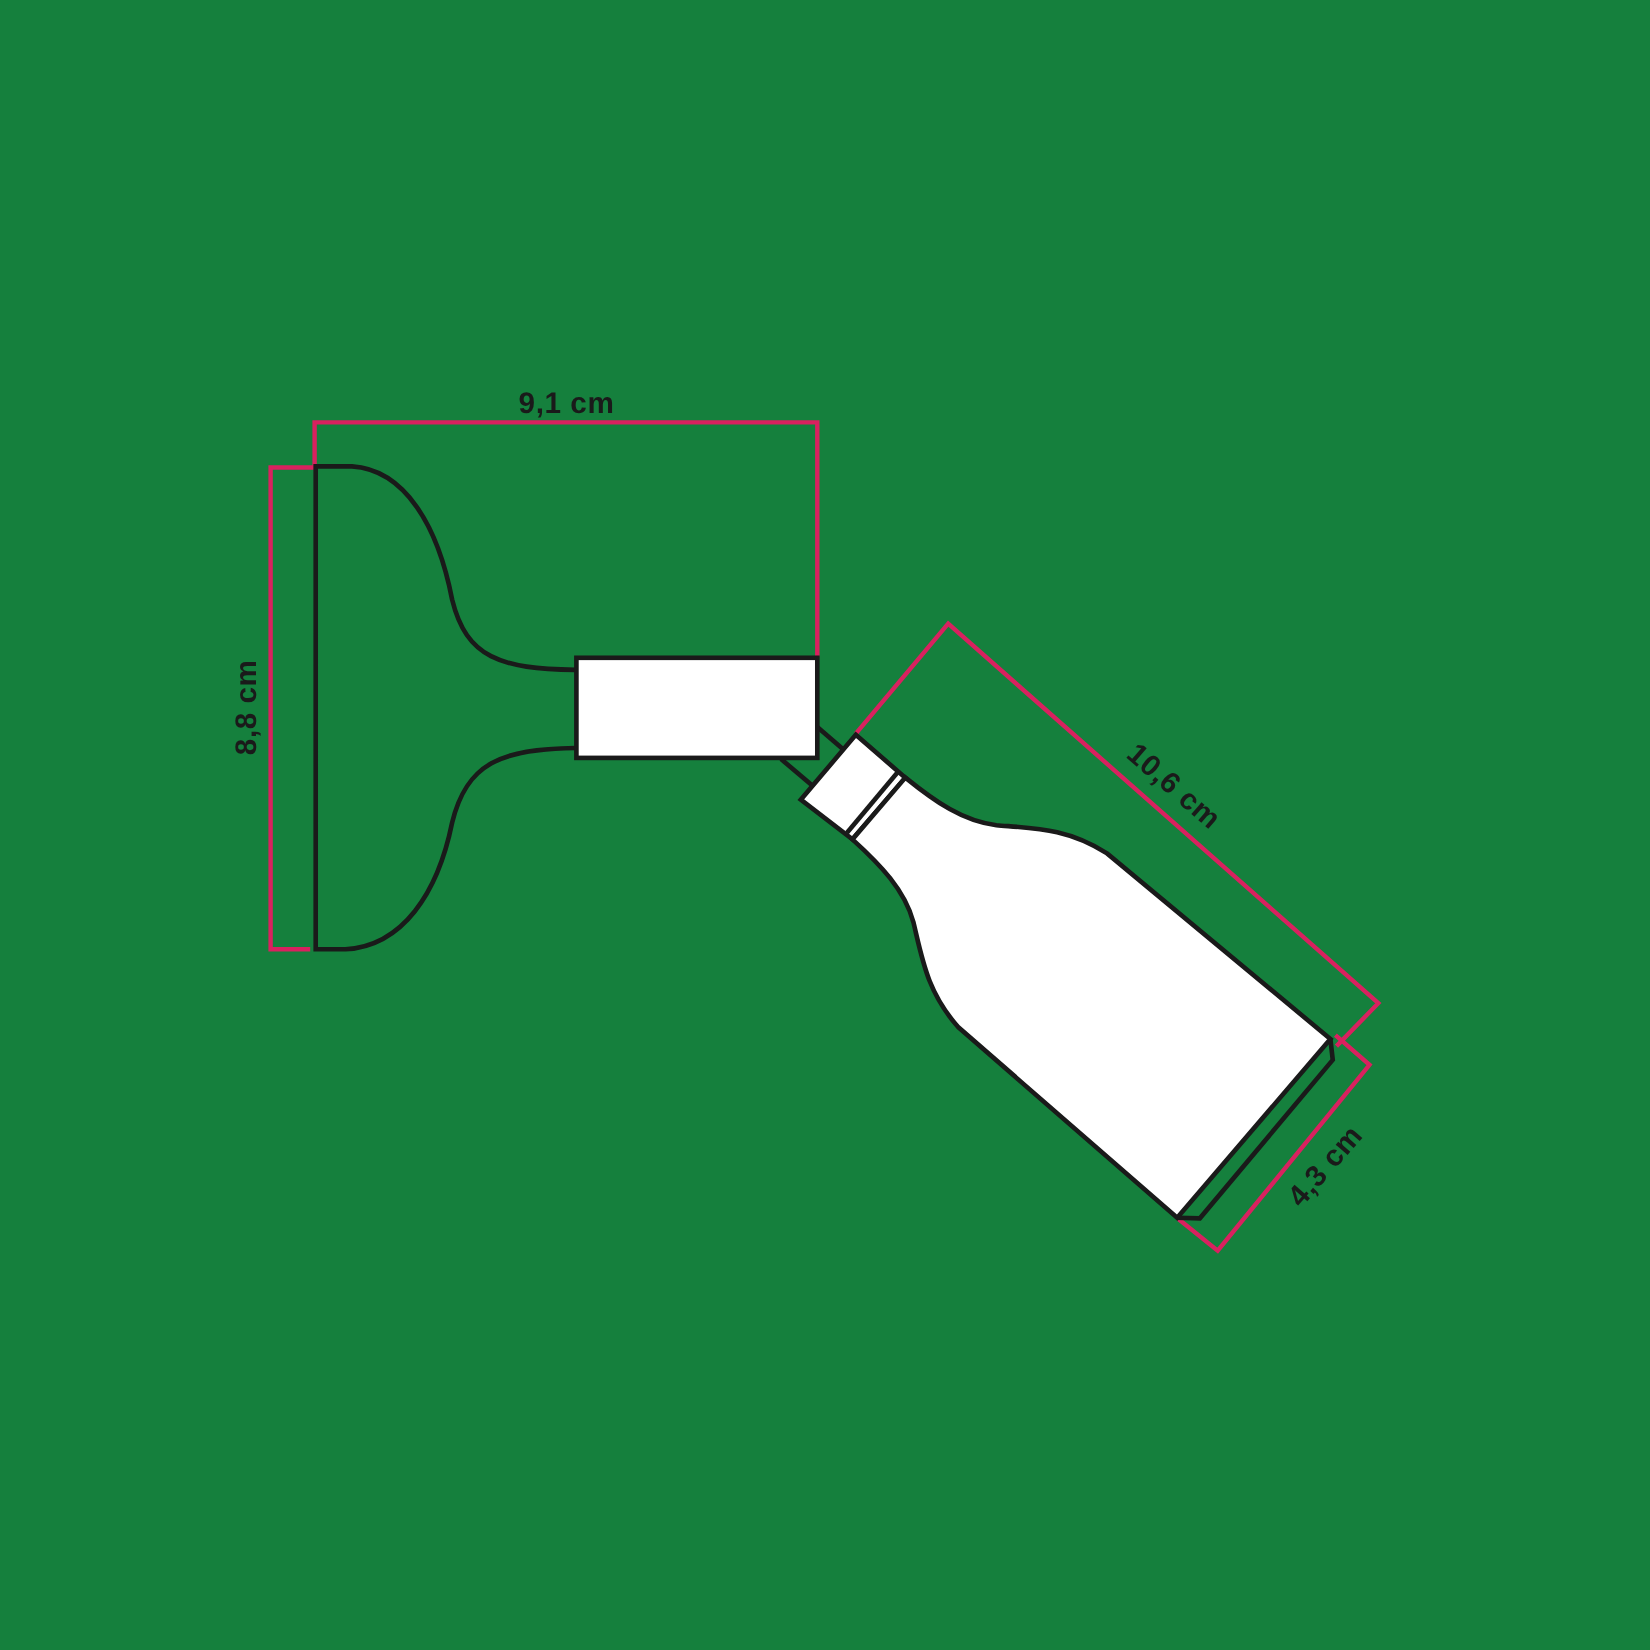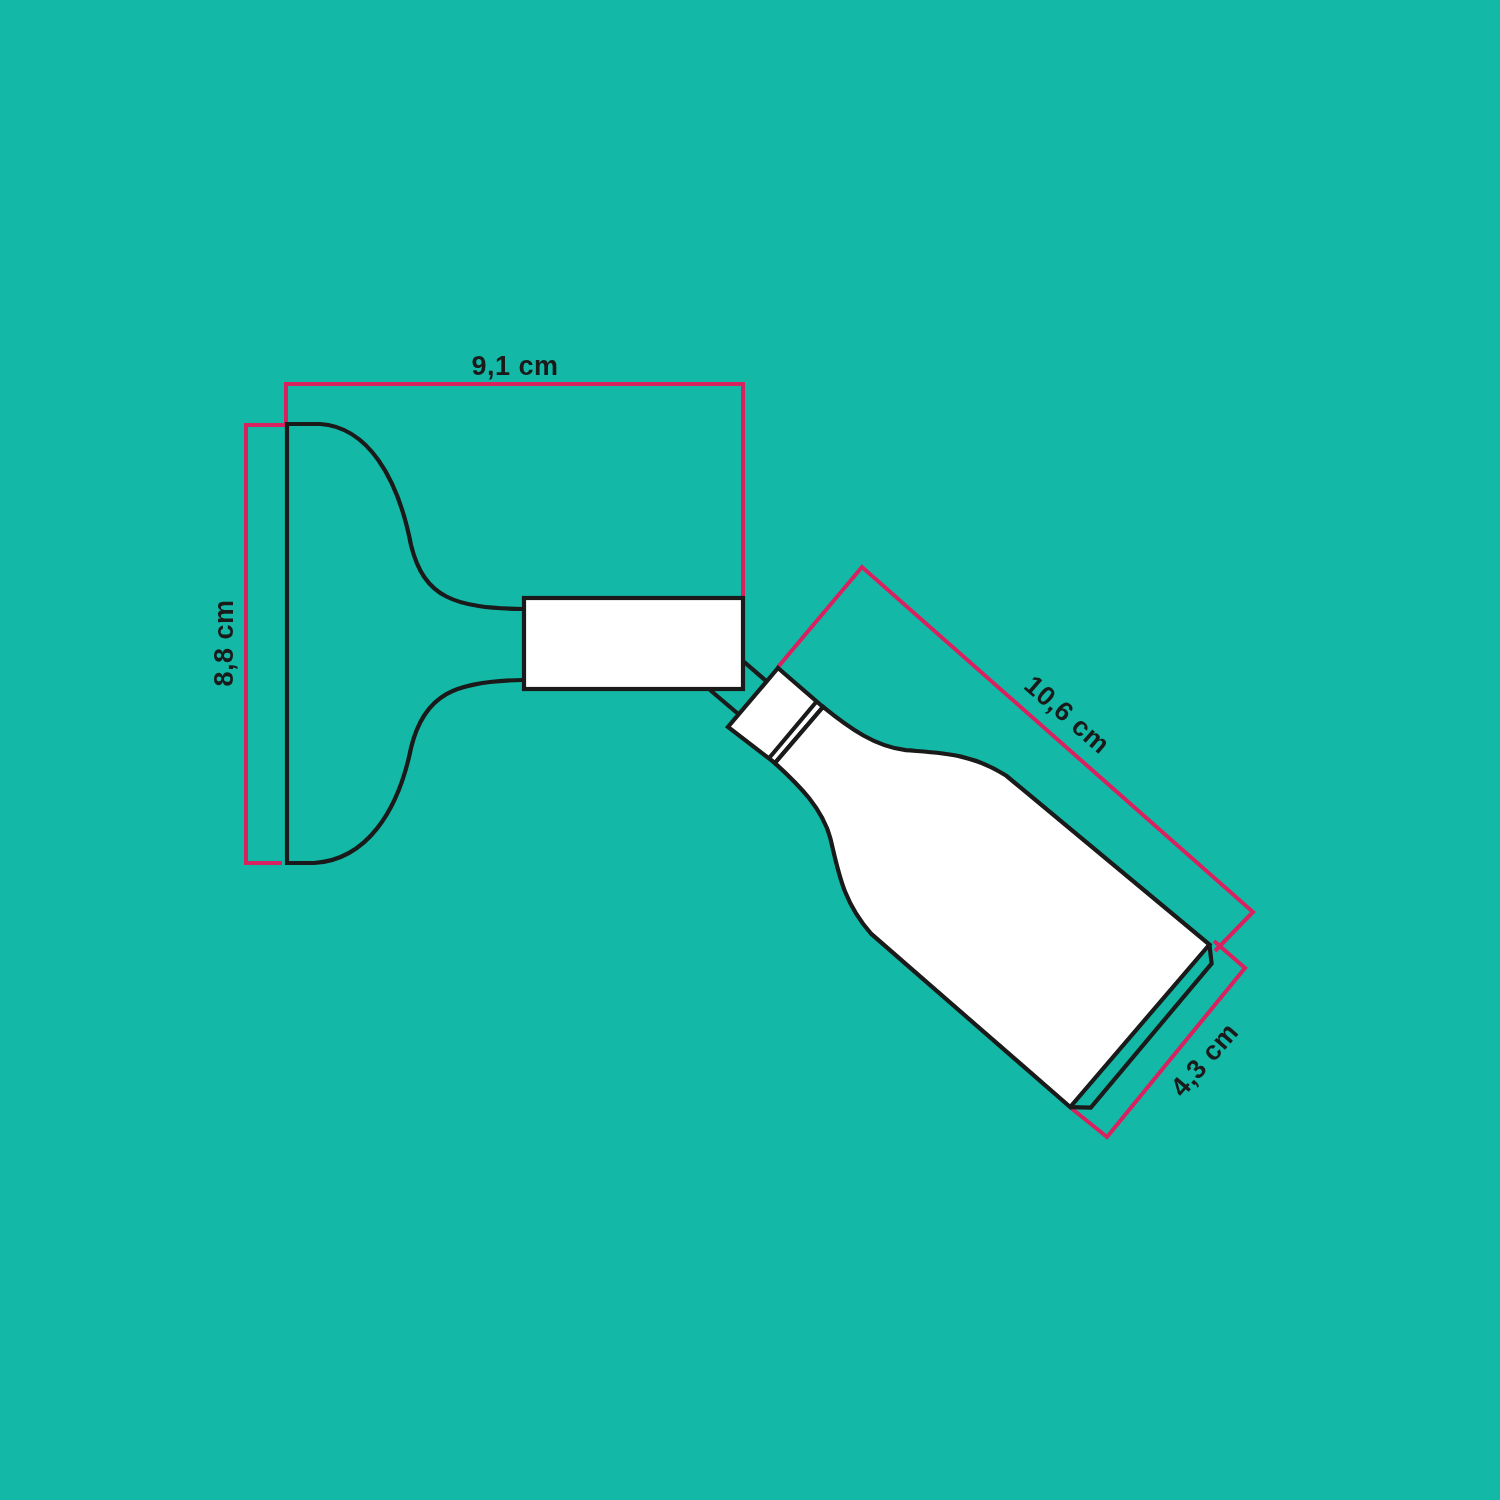--- a/index.html
+++ b/index.html
@@ -4,21 +4,21 @@
 <style>
   html, body {
     margin: 0;
     padding: 0;
     background: #ffffff;
   }
   .canvas {
     position: relative;
     width: 1500px;
     height: 1500px;
-    background: #14b8a6;
+    background: #15803d;
     overflow: hidden;
   }
   svg.diagram {
     display: block;
     width: 1500px;
     height: 1500px;
   }
   .dim-line {
     fill: none;
     stroke-width: 4;

